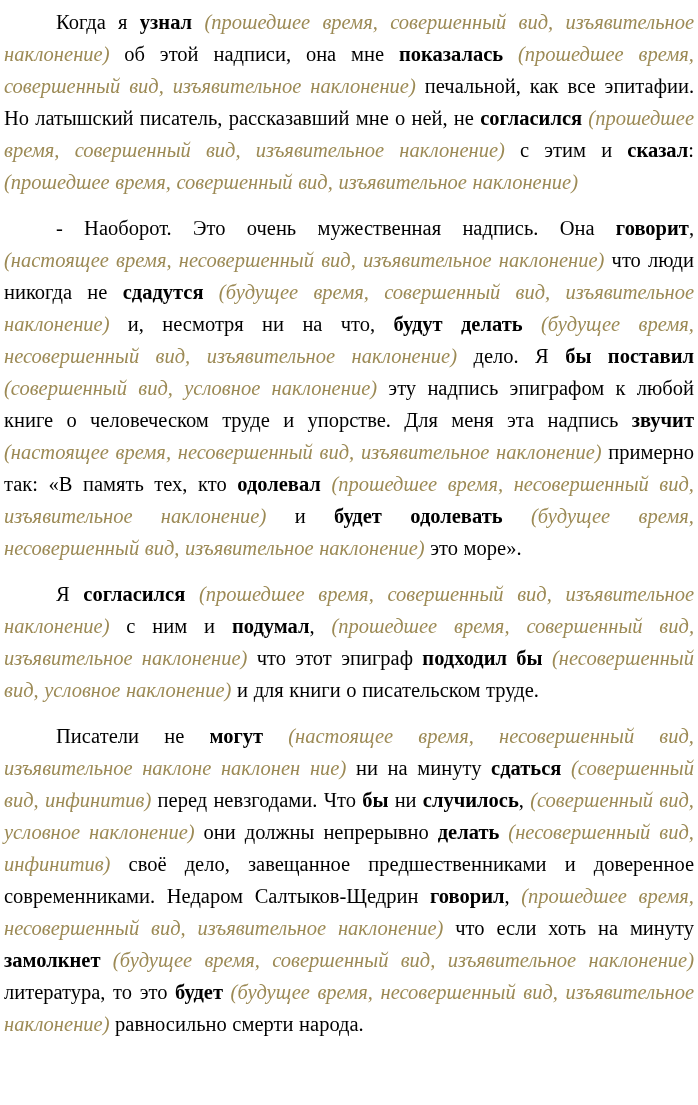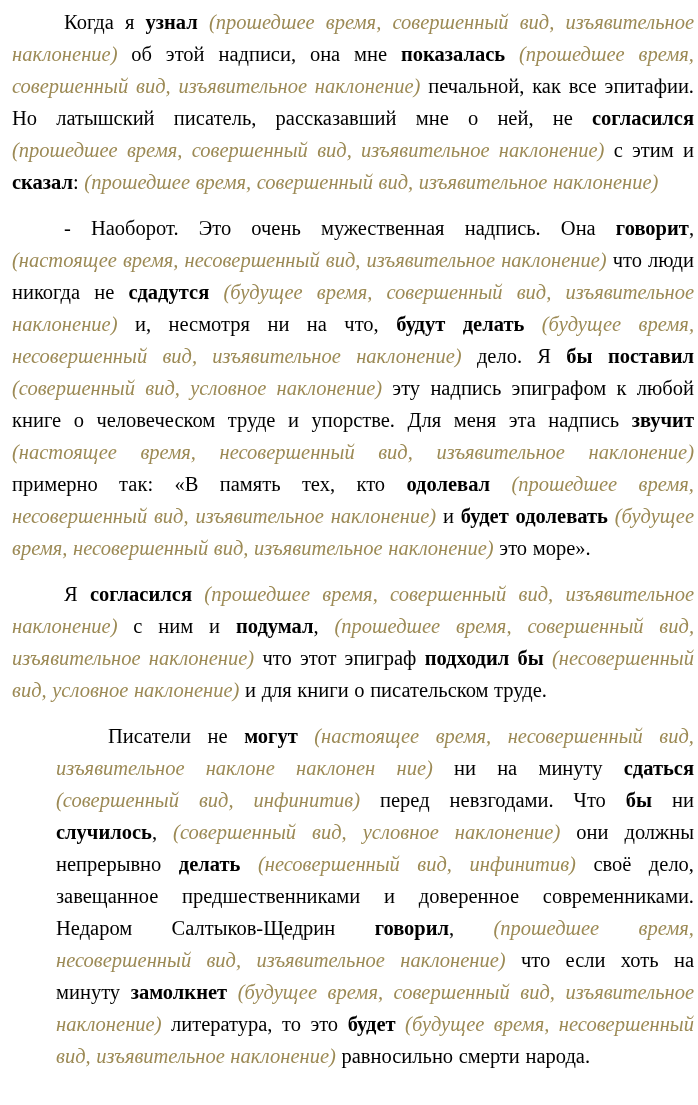--- a/index.html
+++ b/index.html
@@ -10,34 +10,33 @@
   body {
     width: 698px;
     height: 1105px;
     font-family: "Liberation Serif", "DejaVu Serif", serif;
     color: #000000;
   }
   .page {
     width: 698px;
     height: 1105px;
     box-sizing: border-box;
-    padding: 6px 4px 0 12px;
+    padding: 6px 4px 0 4px;
     overflow: hidden;
   }
   .para {
     margin: 0 0 14px 0;
     font-size: 20.5px;
     line-height: 32px;
     text-align: justify;
     text-indent: 52px;
     word-spacing: 0.5px;
   }
   .para:last-child {
     margin-bottom: 0;
-    margin-left: 44px;
   }
   .b {
     font-weight: bold;
   }
   .gloss {
     font-style: italic;
     color: #9c8a55;
   }
 </style>
 </head>

